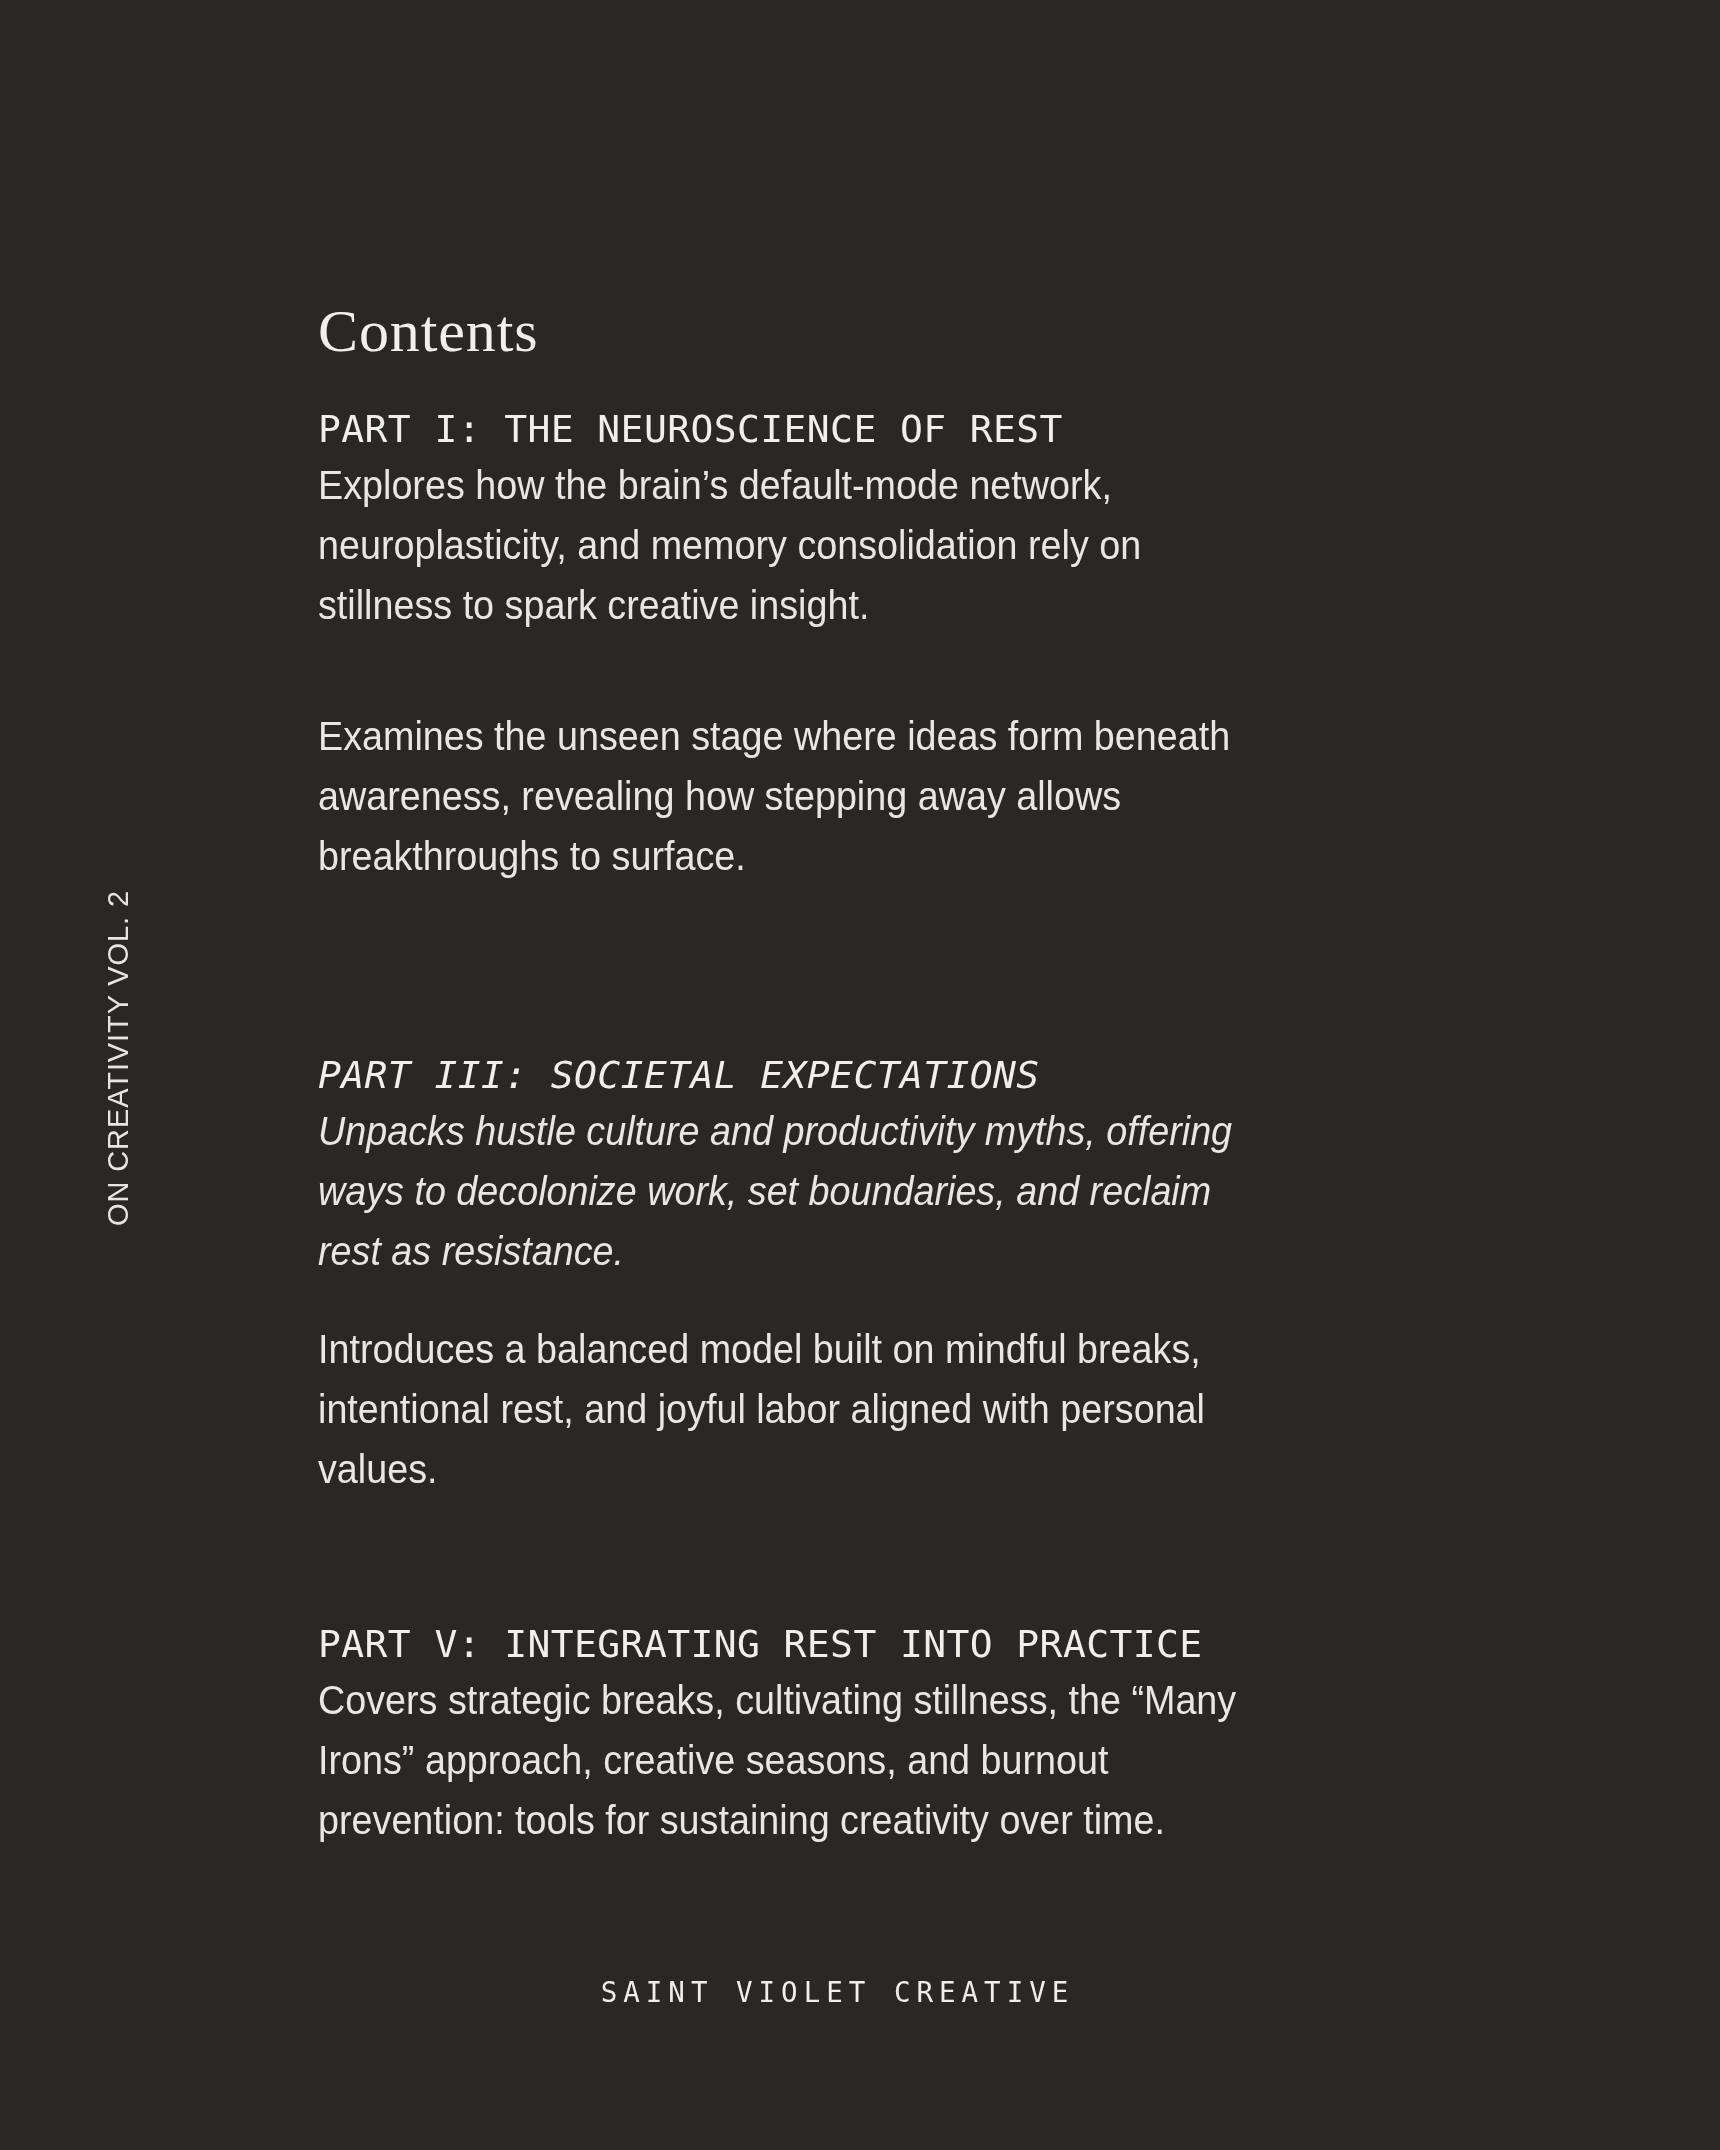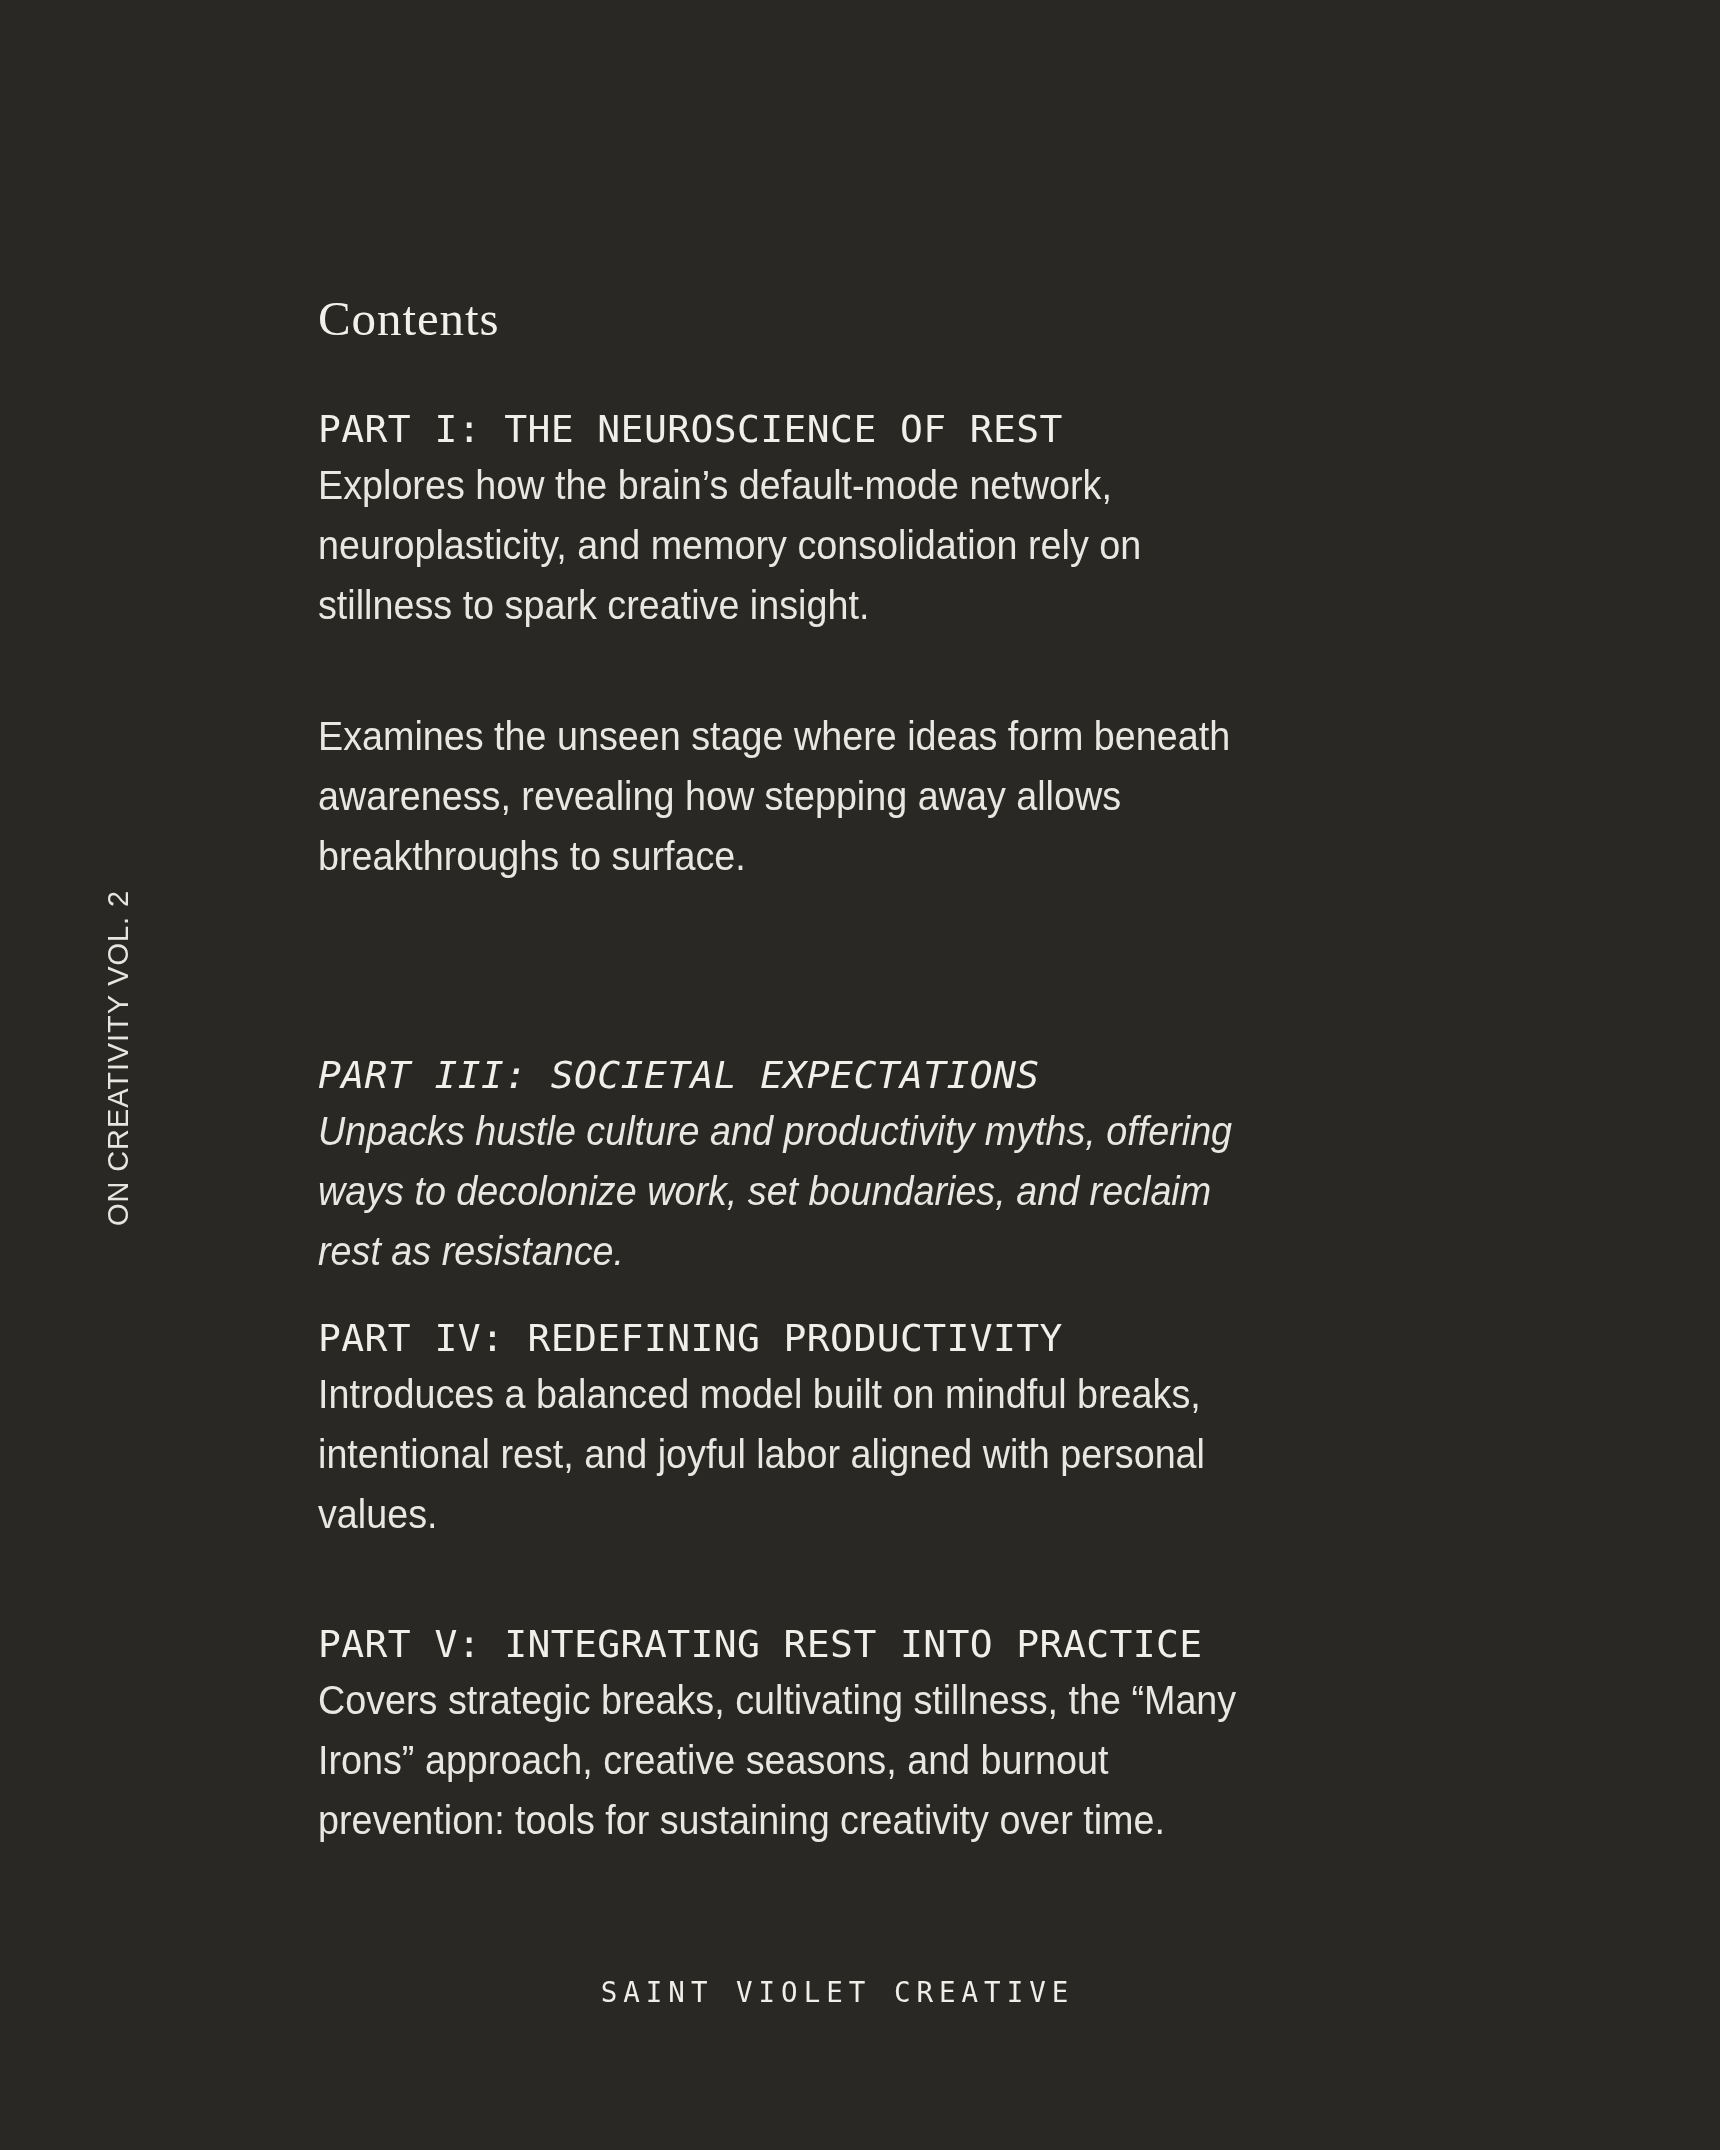--- a/index.html
+++ b/index.html
@@ -25,21 +25,21 @@
     color: #e7e5df;
   }
 
   
   .page-title {
     position: absolute;
     left: 318px;
     top: 261px;
     font-family: "Liberation Serif", serif;
     font-weight: 400;
-    font-size: 49px;
+    font-size: 60px;
     line-height: 1;
     letter-spacing: 0.9px;
     color: #f2f0ea;
   }
 
   
   .toc { position: absolute; left: 318px; top: 0; width: 1118px; }
   .toc-section { position: absolute; left: 0; width: 1118px; }
   .s0 { top: 398px; margin-top: 12px; }
   .s1 { top: 706px; }
@@ -108,21 +108,20 @@
   </div>
 
   <div class="toc-section s2">
     <h2 class="section-heading">PART III: SOCIETAL EXPECTATIONS</h2>
     <p class="section-desc">Unpacks hustle culture and productivity myths, offering
 ways to decolonize work, set boundaries, and reclaim
 rest as resistance.</p>
   </div>
 
   <div class="toc-section s3">
-    <h2 class="section-heading">PART IV: REDEFINING PRODUCTIVITY</h2>
     <p class="section-desc">Introduces a balanced model built on mindful breaks,
 intentional rest, and joyful labor aligned with personal
 values.</p>
   </div>
 
   <div class="toc-section s4">
     <h2 class="section-heading">PART V: INTEGRATING REST INTO PRACTICE</h2>
     <p class="section-desc">Covers strategic breaks, cultivating stillness, the “Many
 Irons” approach, creative seasons, and burnout
 prevention: tools for sustaining creativity over time.</p>

